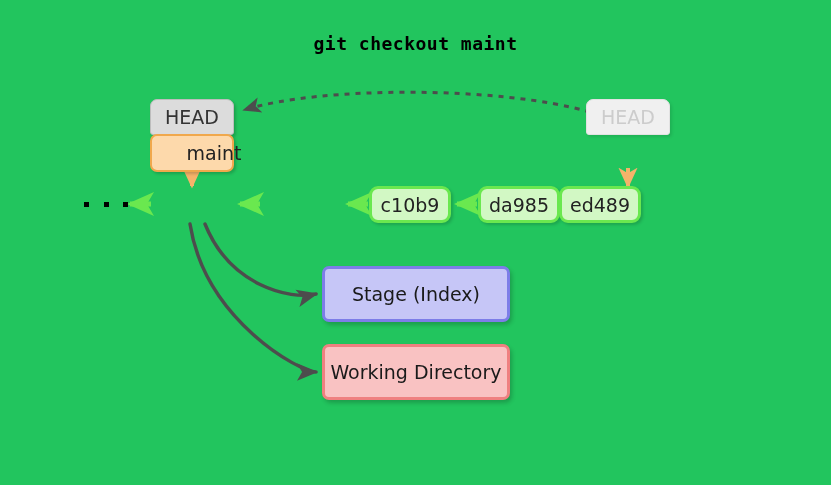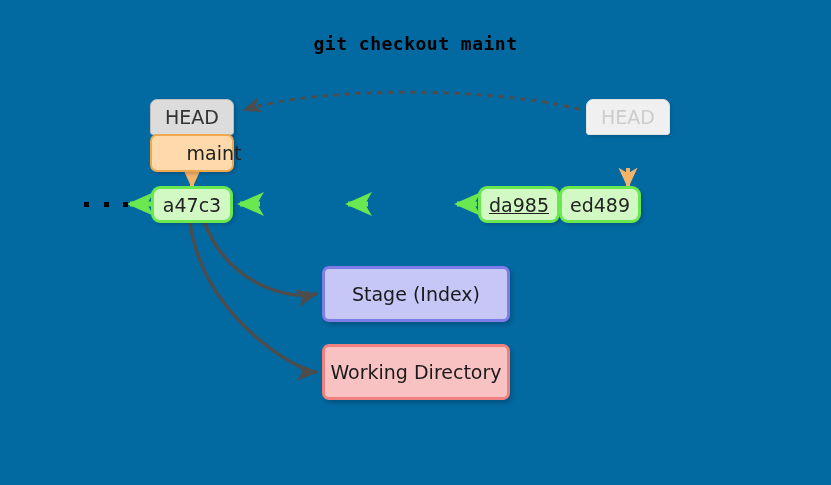--- a/index.html
+++ b/index.html
@@ -7,21 +7,21 @@
     padding: 0;
     background: #ffffff;
   }
   body {
     font-family: "DejaVu Sans", sans-serif;
   }
   #canvas {
     position: relative;
     width: 831px;
     height: 485px;
-    background: #0369a1;
+    background: #22c55e;
     overflow: hidden;
   }
 
   
   .title {
     position: absolute;
     left: 0;
     top: 33px;
     width: 831px;
     text-align: center;
@@ -170,20 +170,20 @@
     <span></span>
     <span></span>
     <span></span>
   </div>
 
   <div class="node head-box" style="left:150px; top:99px; width:84px; height:36px;">HEAD</div>
   <div class="node branch-box" style="left:150px; top:134px; width:84px; height:38px;padding-left:44px;">maint</div>
 
   <div class="node head-box faded" style="left:586px; top:99px; width:84px; height:36px;">HEAD</div>
 
-  <div class="node commit-box" style="left:151px; top:186px; width:82px; height:37px;">a47c3</div>
-  <div class="node commit-box" style="left:478px; top:186px; width:82px; height:37px;text-decoration:underline;">da985</div>
+  <div class="node commit-box" style="left:369px; top:186px; width:82px; height:37px;">c10b9</div>
+  <div class="node commit-box" style="left:478px; top:186px; width:82px; height:37px;">da985</div>
   <div class="node commit-box" style="left:559px; top:186px; width:82px; height:37px;">ed489</div>
 
   <div class="node stage-box" style="left:322px; top:266px; width:188px; height:56px;">Stage (Index)</div>
   <div class="node wd-box" style="left:322px; top:344px; width:188px; height:56px;">Working Directory</div>
 
 </div>
 
 </body></html>

